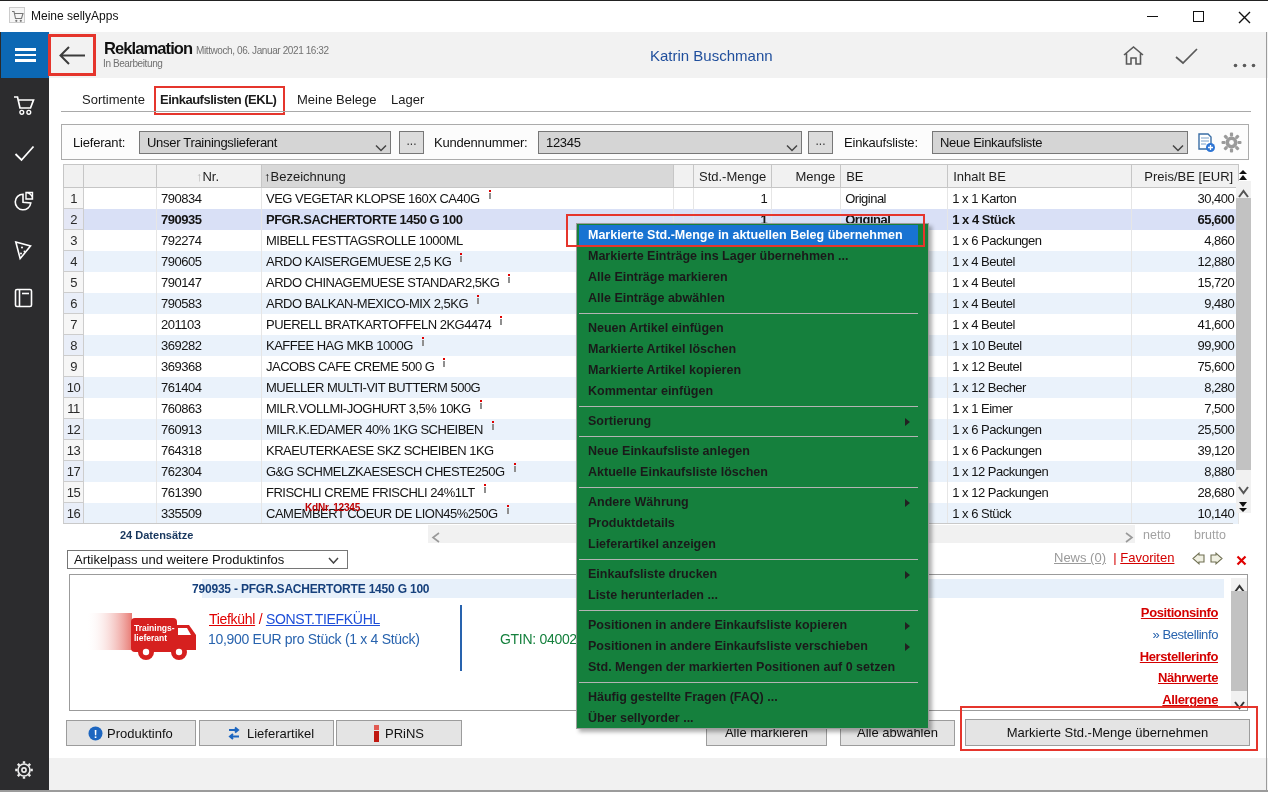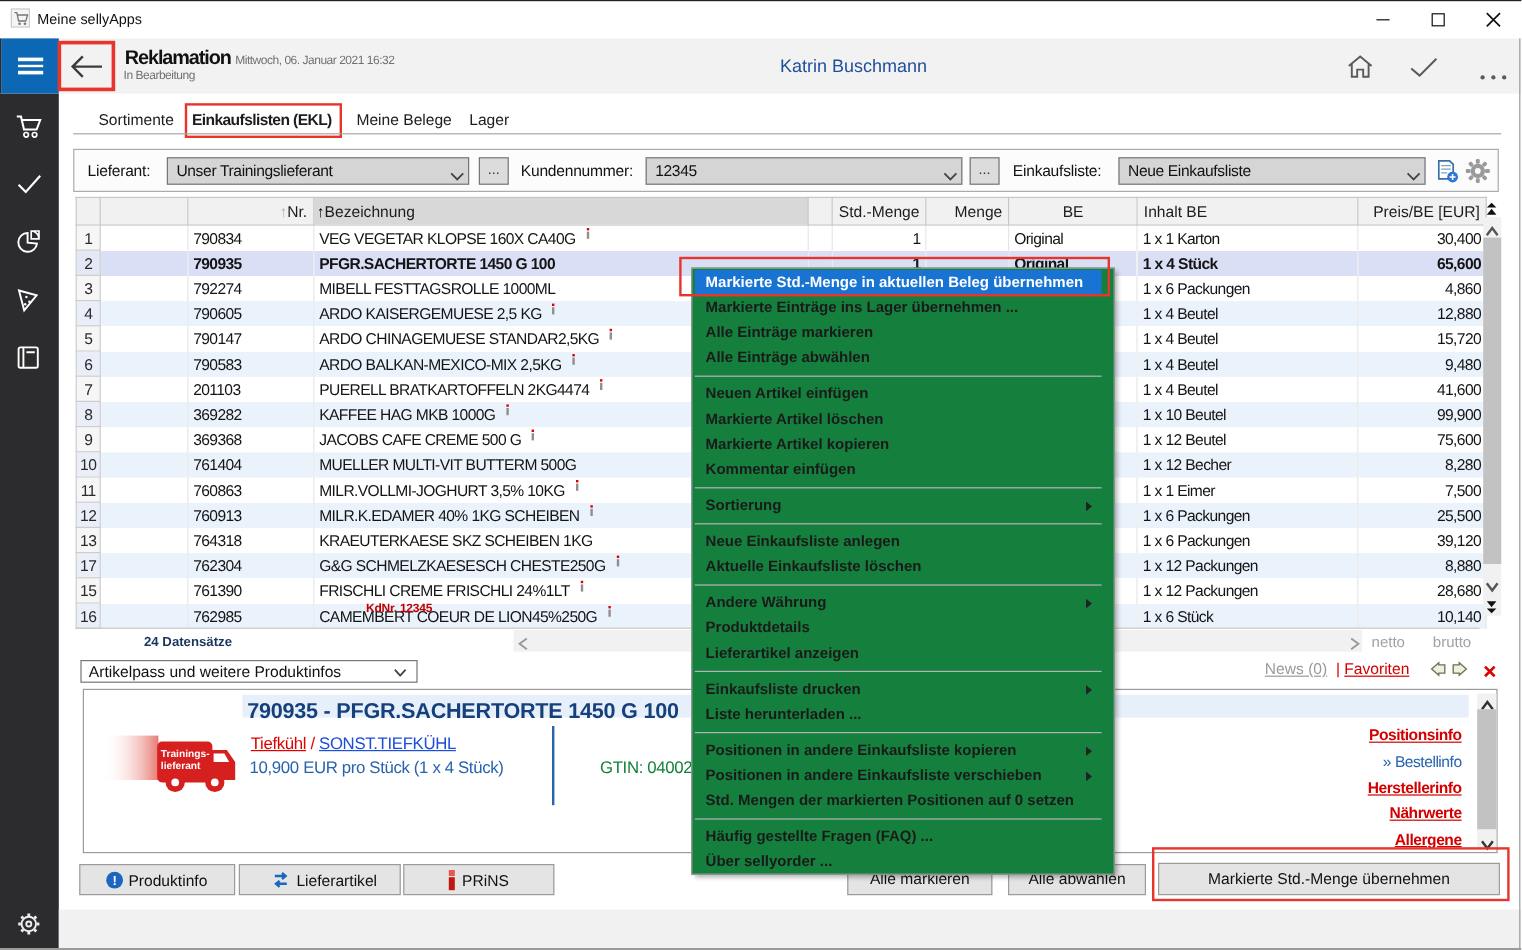--- a/index.html
+++ b/index.html
@@ -51,21 +51,21 @@
 #nds{left:120px;top:528px;font-size:11px;font-weight:bold;color:#17365d;position:absolute;}
 #kdnr{left:305px;top:501px;font-size:10px;letter-spacing:-0.2px;font-weight:bold;color:#c00000;position:absolute;}
 #netto{left:1143px;top:527px;font-size:12.5px;color:#a2a2a2;position:absolute;}
 #brutto{left:1194px;top:527px;font-size:12.5px;color:#a2a2a2;position:absolute;}
 
 #combo{left:67px;top:549px;width:281px;height:19px;border:1px solid #767676;background:#fff;font-size:13px;color:#111;line-height:17px;padding-left:6px;position:absolute;}
 #newsrow{left:1054px;top:549px;font-size:13px;position:absolute;}
 
 #panel{left:69px;top:573px;width:1179px;height:137px;border:1px solid #9b9b9b;background:#fff;}
 #band{left:202px;top:578px;width:1022px;height:19px;background:#e7f0fa;}
-#ptitle{left:206px;top:581px;font-size:18px;font-weight:bold;color:#16407c;letter-spacing:-0.2px;position:absolute;}
+#ptitle{left:192px;top:581px;font-size:12px;font-weight:bold;color:#16407c;letter-spacing:-0.2px;position:absolute;}
 #plinks{left:209px;top:610px;font-size:14px;letter-spacing:-0.3px;position:absolute;}
 #pprice{left:208px;top:630px;font-size:14px;letter-spacing:-0.3px;color:#2863ae;position:absolute;}
 #vdiv{left:460px;top:604px;width:2px;height:66px;background:#2863ae;}
 #gtin{left:500px;top:630px;font-size:14px;letter-spacing:-0.3px;color:#15803d;position:absolute;}
 .rlink{position:absolute;right:50px;font-size:13px;font-weight:bold;letter-spacing:-0.4px;color:#d40000;text-decoration:underline;white-space:nowrap;}
 
 .btn{position:absolute;top:719px;height:26px;background:#e4e4e4;border:1px solid #9c9c9c;font-size:13px;color:#111;text-align:center;}
 #redbox3{left:960px;top:705px;width:298px;height:45px;border:2.5px solid #e5352c;}
 
 #footer{left:49px;top:757px;width:1219px;height:33px;background:#f1f1f1;}
@@ -124,26 +124,26 @@
         <col style="width:72px">
         <col style="width:69px">
         <col style="width:107px">
         <col style="width:184px">
         <col style="width:107px">
       </colgroup>
 <tbody>
         <tr>
           <th></th>
           <th></th>
-          <th style="text-align:right;padding-left:2px"><span style="color:#b5b5b5">↑</span>Nr.</th>
+          <th style="text-align:center;padding-left:2px"><span style="color:#b5b5b5">↑</span>Nr.</th>
           <th style="background:#d8d8d8;text-align:left;padding-left:2px"><span style="color:#000;font-weight:bold">↑</span>Bezeichnung</th>
           <th></th>
           <th class="r">Std.-Menge</th>
           <th class="r">Menge</th>
-          <th style="text-align:center">BE</th>
+          <th style="text-align:left">BE</th>
           <th style="text-align:left">Inhalt BE</th>
           <th class="r">Preis/BE [EUR]</th>
         </tr>
 <tr>
           <td class="rh">1</td>
           <td></td>
           <td>790834</td>
           <td>VEG VEGETAR KLOPSE 160X CA40G<span class="flag"></span></td>
           <td></td>
           <td class="r">1</td>
@@ -316,21 +316,21 @@
           <td></td>
           <td class="r"></td>
           <td class="r"></td>
           <td></td>
           <td>1 x 12 Packungen</td>
           <td class="r">28,680</td>
         </tr>
 <tr class="even">
           <td class="rh">16</td>
           <td></td>
-          <td>762985</td>
+          <td>335509</td>
           <td>CAMEMBERT COEUR DE LION45%250G<span class="flag"></span></td>
           <td></td>
           <td class="r"></td>
           <td class="r"></td>
           <td></td>
           <td>1 x 6 Stück</td>
           <td class="r">10,140</td>
         </tr>
 </tbody>
     </table>

